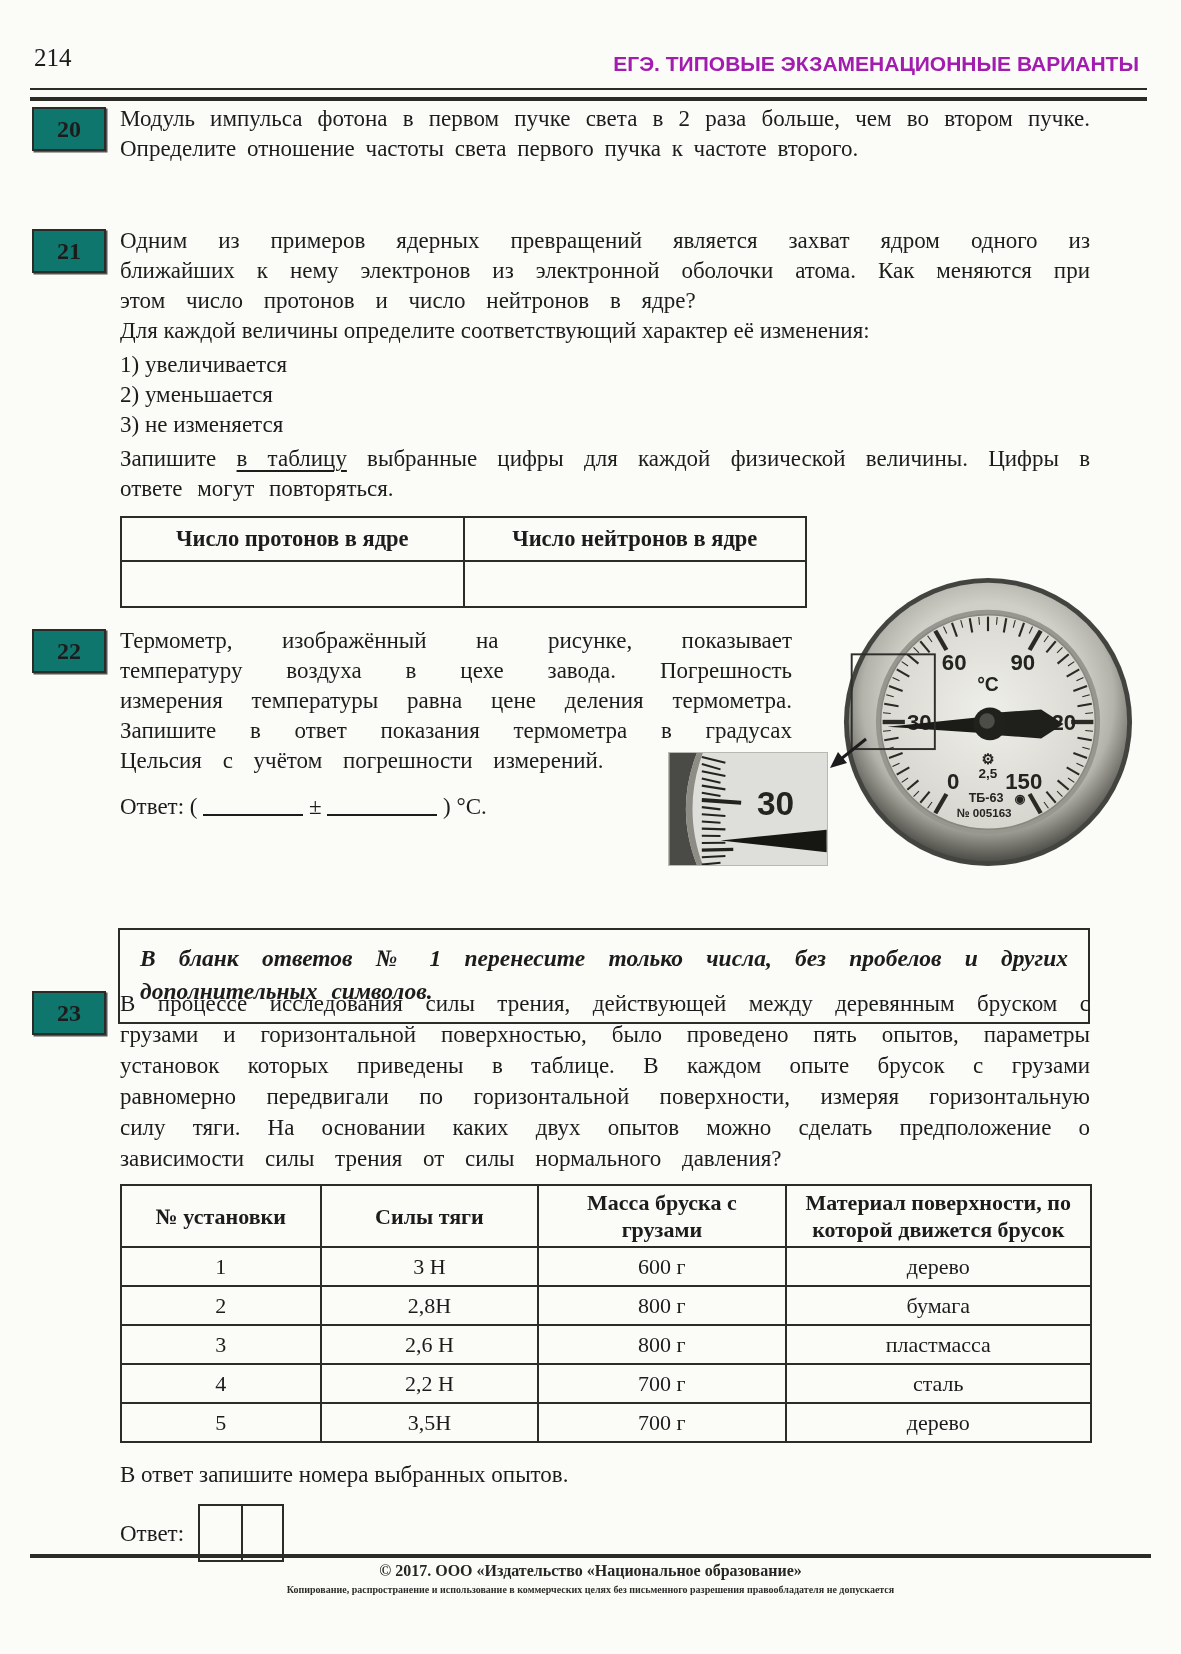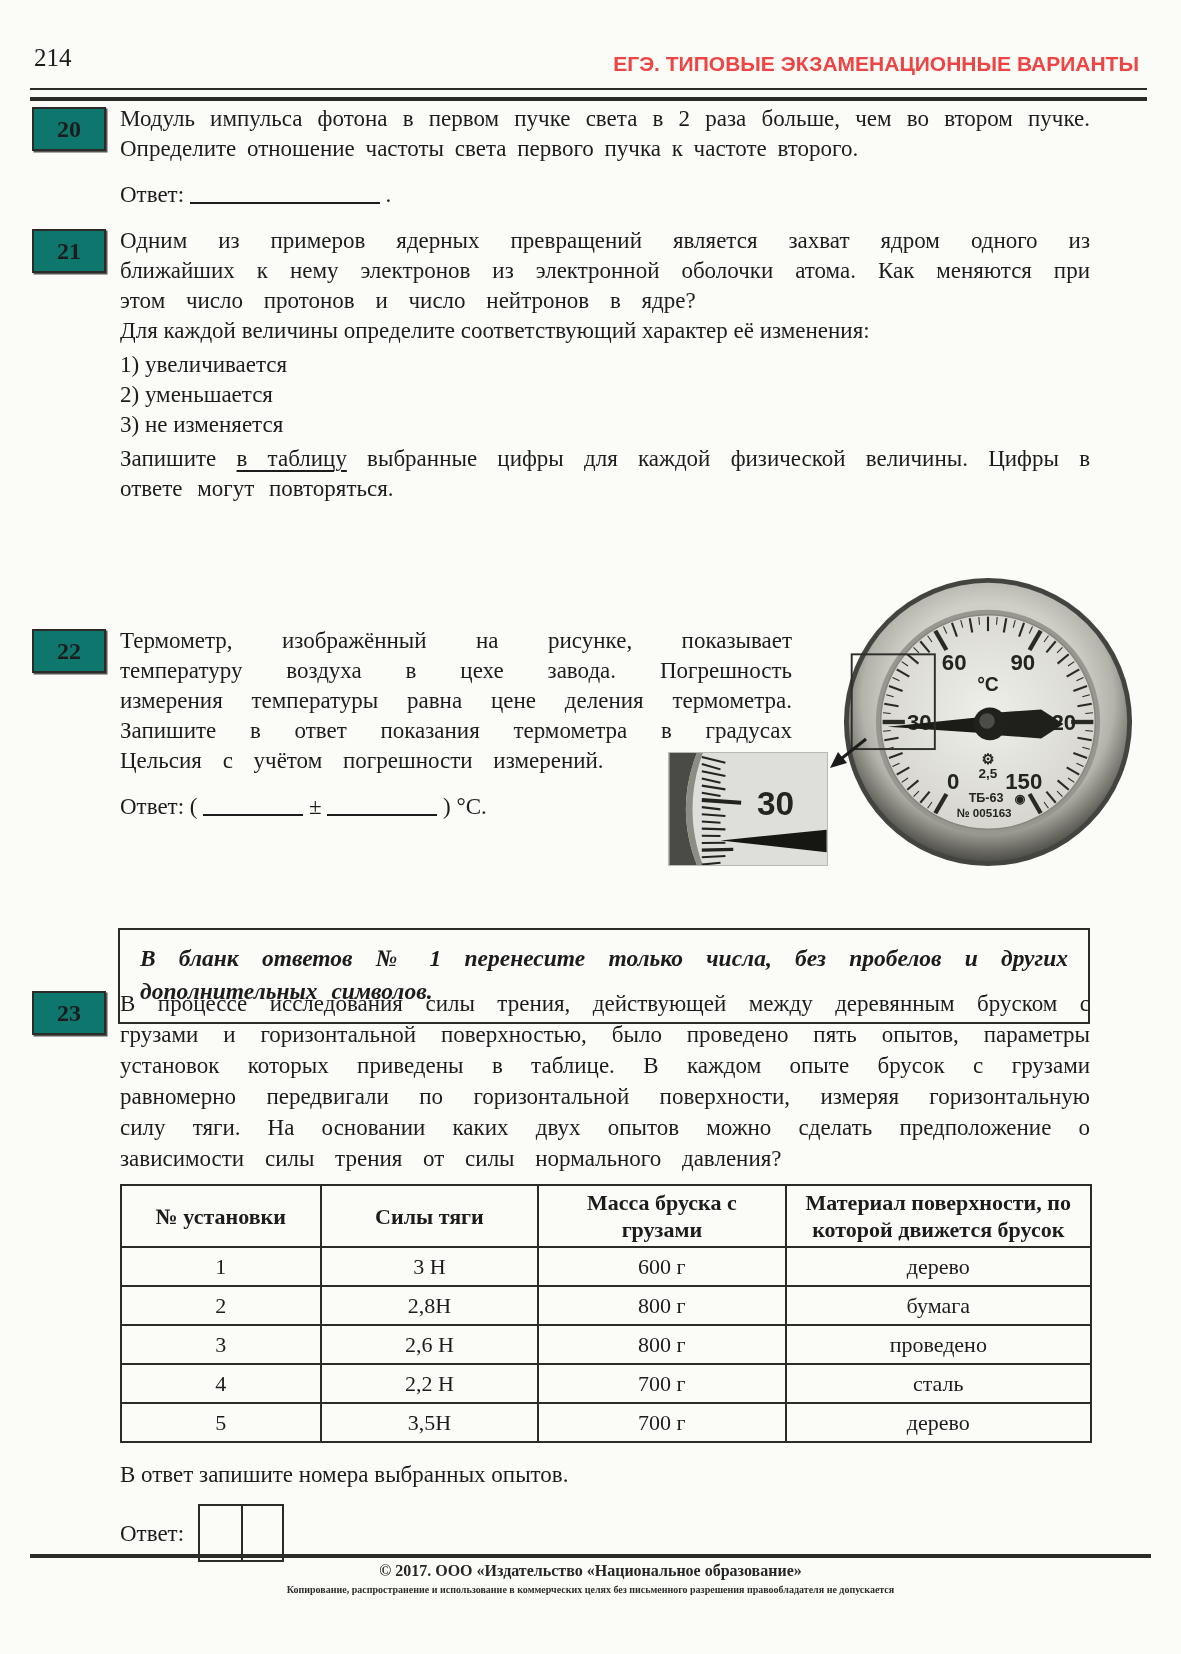--- a/index.html
+++ b/index.html
@@ -3,21 +3,21 @@
 <meta charset="utf-8">
 <style>
   html,body{margin:0;padding:0;background:#fbfbf8;}
   .page{position:relative;width:1181px;height:1654px;background:#fbfbf8;
         font-family:"Liberation Serif",serif;color:#1c1c1c;overflow:hidden;}
   *{box-sizing:border-box;}
 
   
   .page-num{position:absolute;left:34px;top:44px;font-size:25px;}
   .header-title{position:absolute;right:42px;top:52px;font-family:"Liberation Sans",sans-serif;
-        font-weight:700;font-size:21px;letter-spacing:0px;color:#ef4444;}
+        font-weight:700;font-size:21px;letter-spacing:0px;color:#a21caf;}
   .rule-thin{position:absolute;left:30px;right:34px;top:88px;height:2px;background:#2b2b28;}
   .rule-thick{position:absolute;left:30px;right:34px;top:97px;height:3.5px;background:#2b2b28;}
 
   
   .q{position:absolute;left:32px;width:1058px;}
   .qnum{position:absolute;left:0;top:3px;width:74px;height:44px;border:2.5px solid #2b2b28;
         display:flex;align-items:center;justify-content:center;font-weight:700;font-size:24px;
         background:#0f766e;box-shadow:1.5px 1.5px 0 #555;}
   .qbody{margin-left:88px;font-size:23px;line-height:30px;}
   .qbody p{margin:0;text-align:justify;}
@@ -74,41 +74,48 @@
   <div class="header-title">ЕГЭ. ТИПОВЫЕ ЭКЗАМЕНАЦИОННЫЕ ВАРИАНТЫ</div>
   <div class="rule-thin"></div>
   <div class="rule-thick"></div>
 
   <section class="q" style="top:104px">
     <div class="qnum">
       <span>20</span>
     </div>
     <div class="qbody">
       <p class="ws1">Модуль импульса фотона в первом пучке света в 2 раза больше, чем во втором пучке. Определите отношение частоты света первого пучка к частоте второго.</p>
-      <div class="answer-line">
-        <span>Ответ:</span>
-        <span class="blank" style="width:190px"></span>
-        <span>.</span>
-      </div>
     </div>
   </section>
 
   <section class="q" style="top:226px">
     <div class="qnum">
       <span>21</span>
     </div>
     <div class="qbody">
       <p class="ws3">Одним из примеров ядерных превращений является захват ядром одного из ближайших к нему электронов из электронной оболочки атома. Как меняются при этом число протонов и число нейтронов в ядре?</p>
       <p>Для каждой величины определите соответствующий характер её изменения:</p>
       <div class="opts">
         <div class="opt">1) увеличивается</div>
         <div class="opt">2) уменьшается</div>
         <div class="opt">3) не изменяется</div>
       </div>
       <p class="ws2"><span>Запишите </span><span class="u">в таблицу</span><span> выбранные цифры для каждой физической величины. Цифры в ответе могут повторяться.</span></p>
+      <table class="t21">
+        <tbody>
+            <tr>
+          <th style="width:50%">Число протонов в ядре</th>
+          <th style="width:50%">Число нейтронов в ядре</th>
+        </tr>
+        <tr>
+          <td></td>
+          <td></td>
+        </tr>
+      </tbody>
+        </table>
     </div>
   </section>
 
   <section class="q" style="top:626px">
     <div class="qnum">
       <span>22</span>
     </div>
     <div class="qbody" style="width:758px">
       <p class="ws3" style="width:672px">Термометр, изображённый на рисунке, показывает температуру воздуха в цехе завода. Погрешность измерения температуры равна цене деления термометра. Запишите в ответ показания термометра в градусах Цельсия с учётом погрешности измерений.</p>
       <div class="answer-line" style="">
@@ -294,21 +301,21 @@
         <tr>
           <td>2</td>
           <td>2,8Н</td>
           <td>800 г</td>
           <td>бумага</td>
         </tr>
         <tr>
           <td>3</td>
           <td>2,6 Н</td>
           <td>800 г</td>
-          <td>проведено</td>
+          <td>пластмасса</td>
         </tr>
         <tr>
           <td>4</td>
           <td>2,2 Н</td>
           <td>700 г</td>
           <td>сталь</td>
         </tr>
         <tr>
           <td>5</td>
           <td>3,5Н</td>

